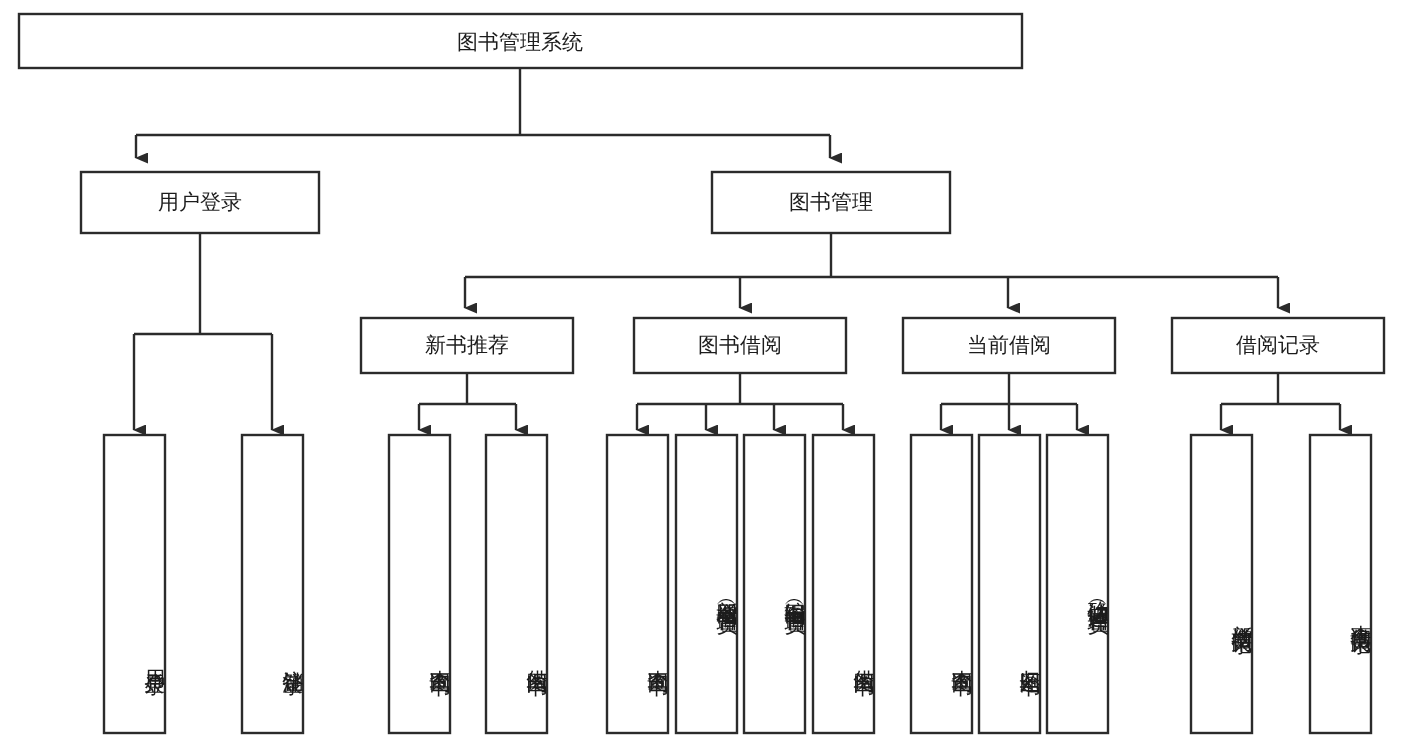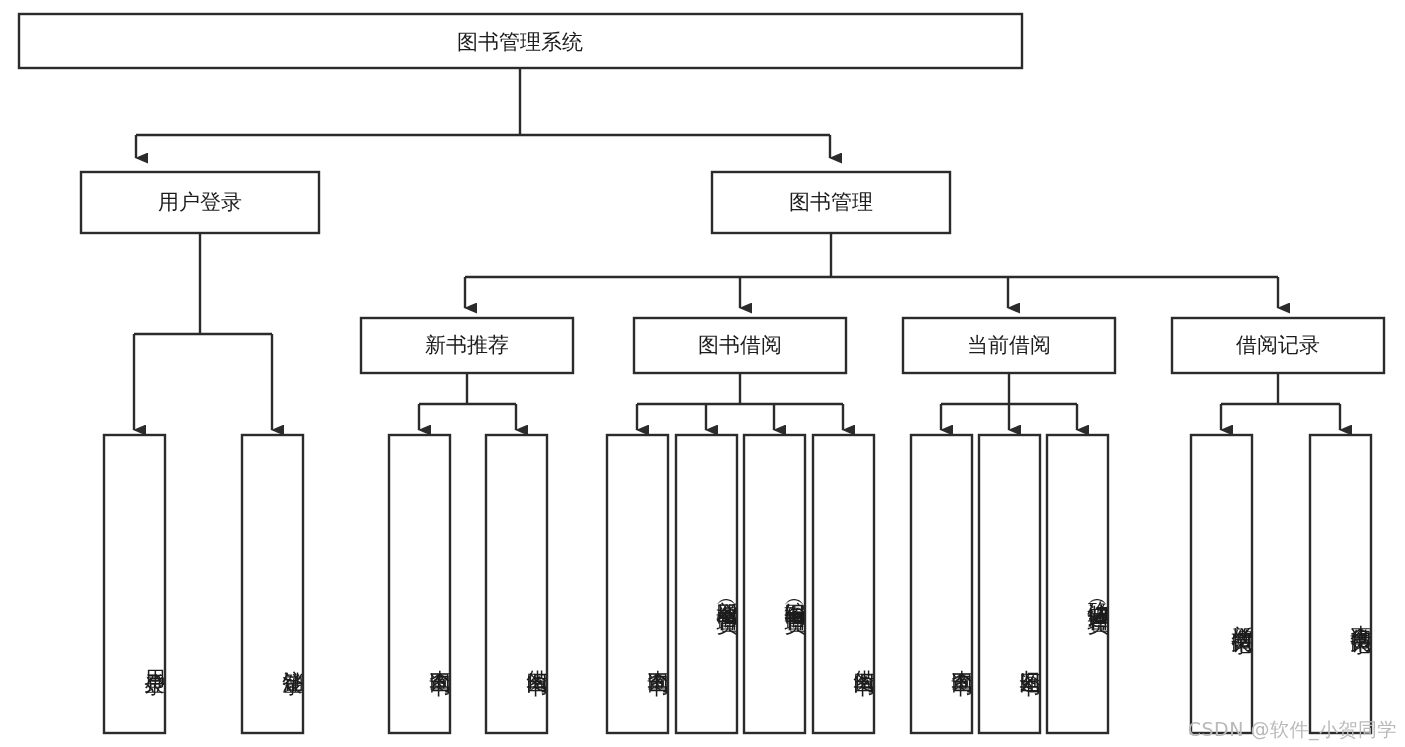--- a/index.html
+++ b/index.html
@@ -202,14 +202,13 @@
   <div class="leaf-text" style="left:744px; top:435px; width:61px; height:298px; padding-top:9px;">编辑图书（管理员）</div>
   <div class="leaf-text" style="left:813px; top:435px; width:61px; height:298px; padding-top:73px;">借阅图书</div>
 
   <div class="leaf-text" style="left:911px; top:435px; width:61px; height:298px; padding-top:73px;">查询图书</div>
   <div class="leaf-text" style="left:979px; top:435px; width:61px; height:298px; padding-top:73px;">归还图书</div>
   <div class="leaf-text" style="left:1047px; top:435px; width:61px; height:298px; padding-top:9px;">确认归还（管理员）</div>
 
   <div class="leaf-text" style="left:1191px; top:435px; width:61px; height:298px; padding-top:30px;">新增借阅记录</div>
   <div class="leaf-text" style="left:1310px; top:435px; width:61px; height:298px; padding-top:30px;">查询借阅记录</div>
 
-  <div class="watermark">CSDN @软件_小贺同学</div>
 </div>
 
 </body></html>

